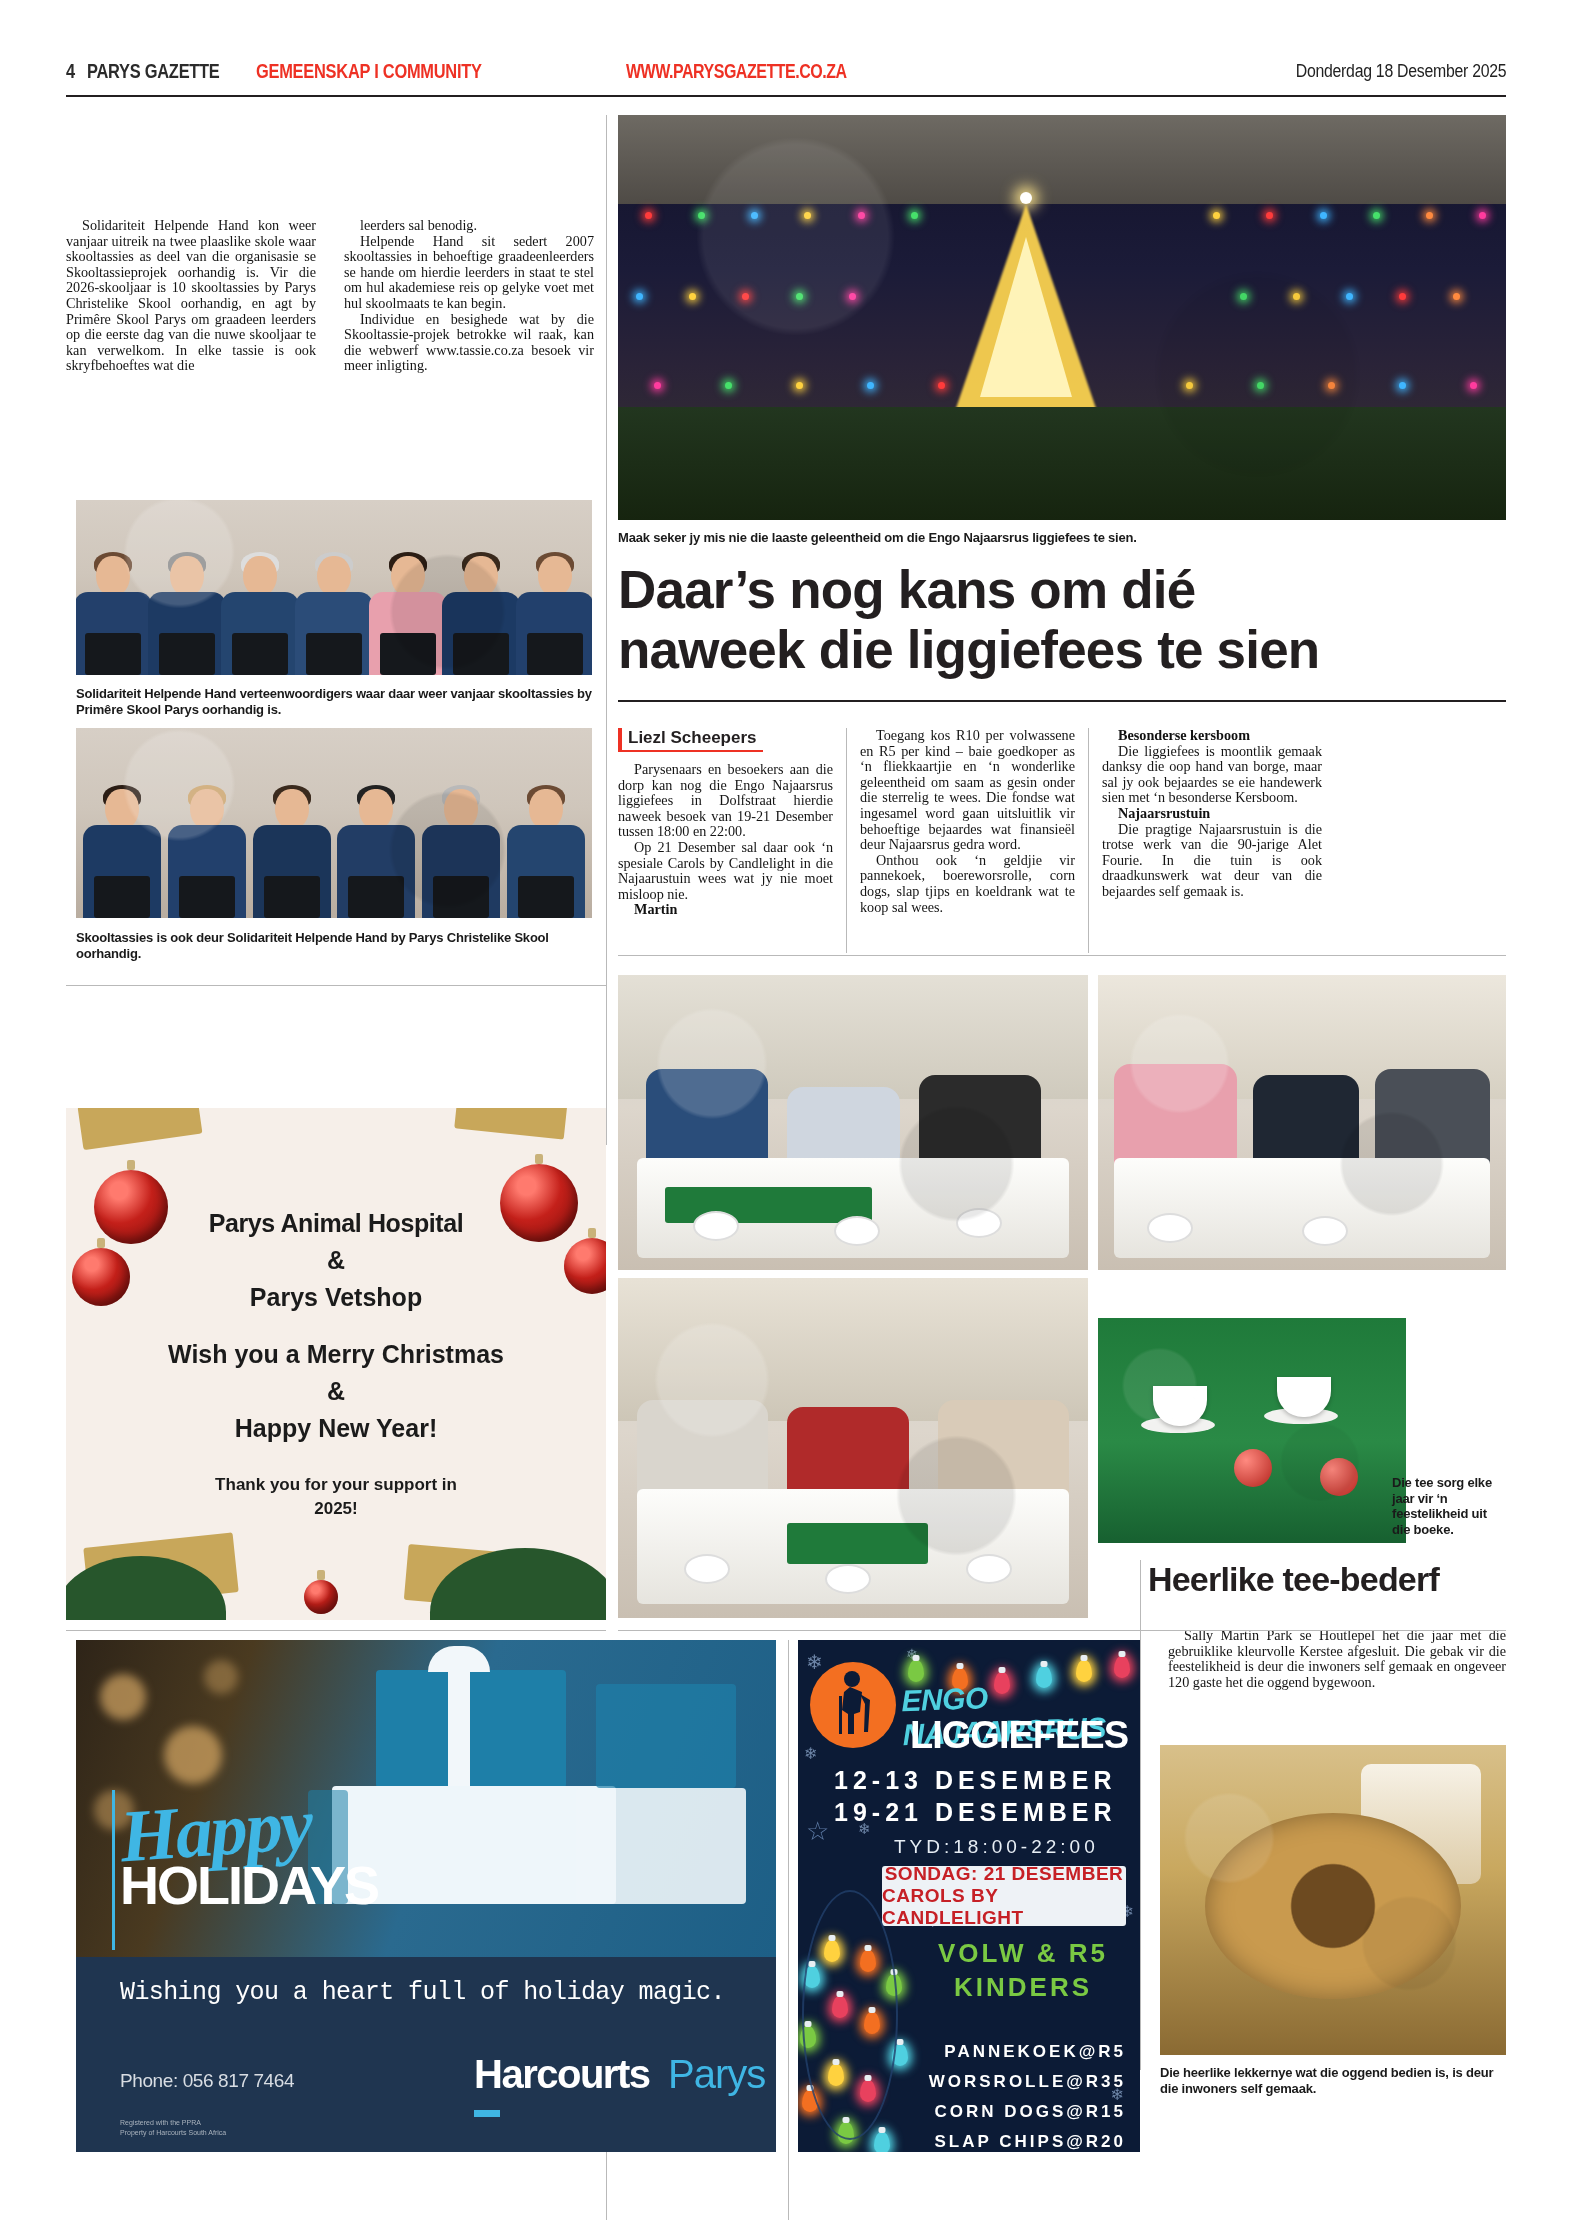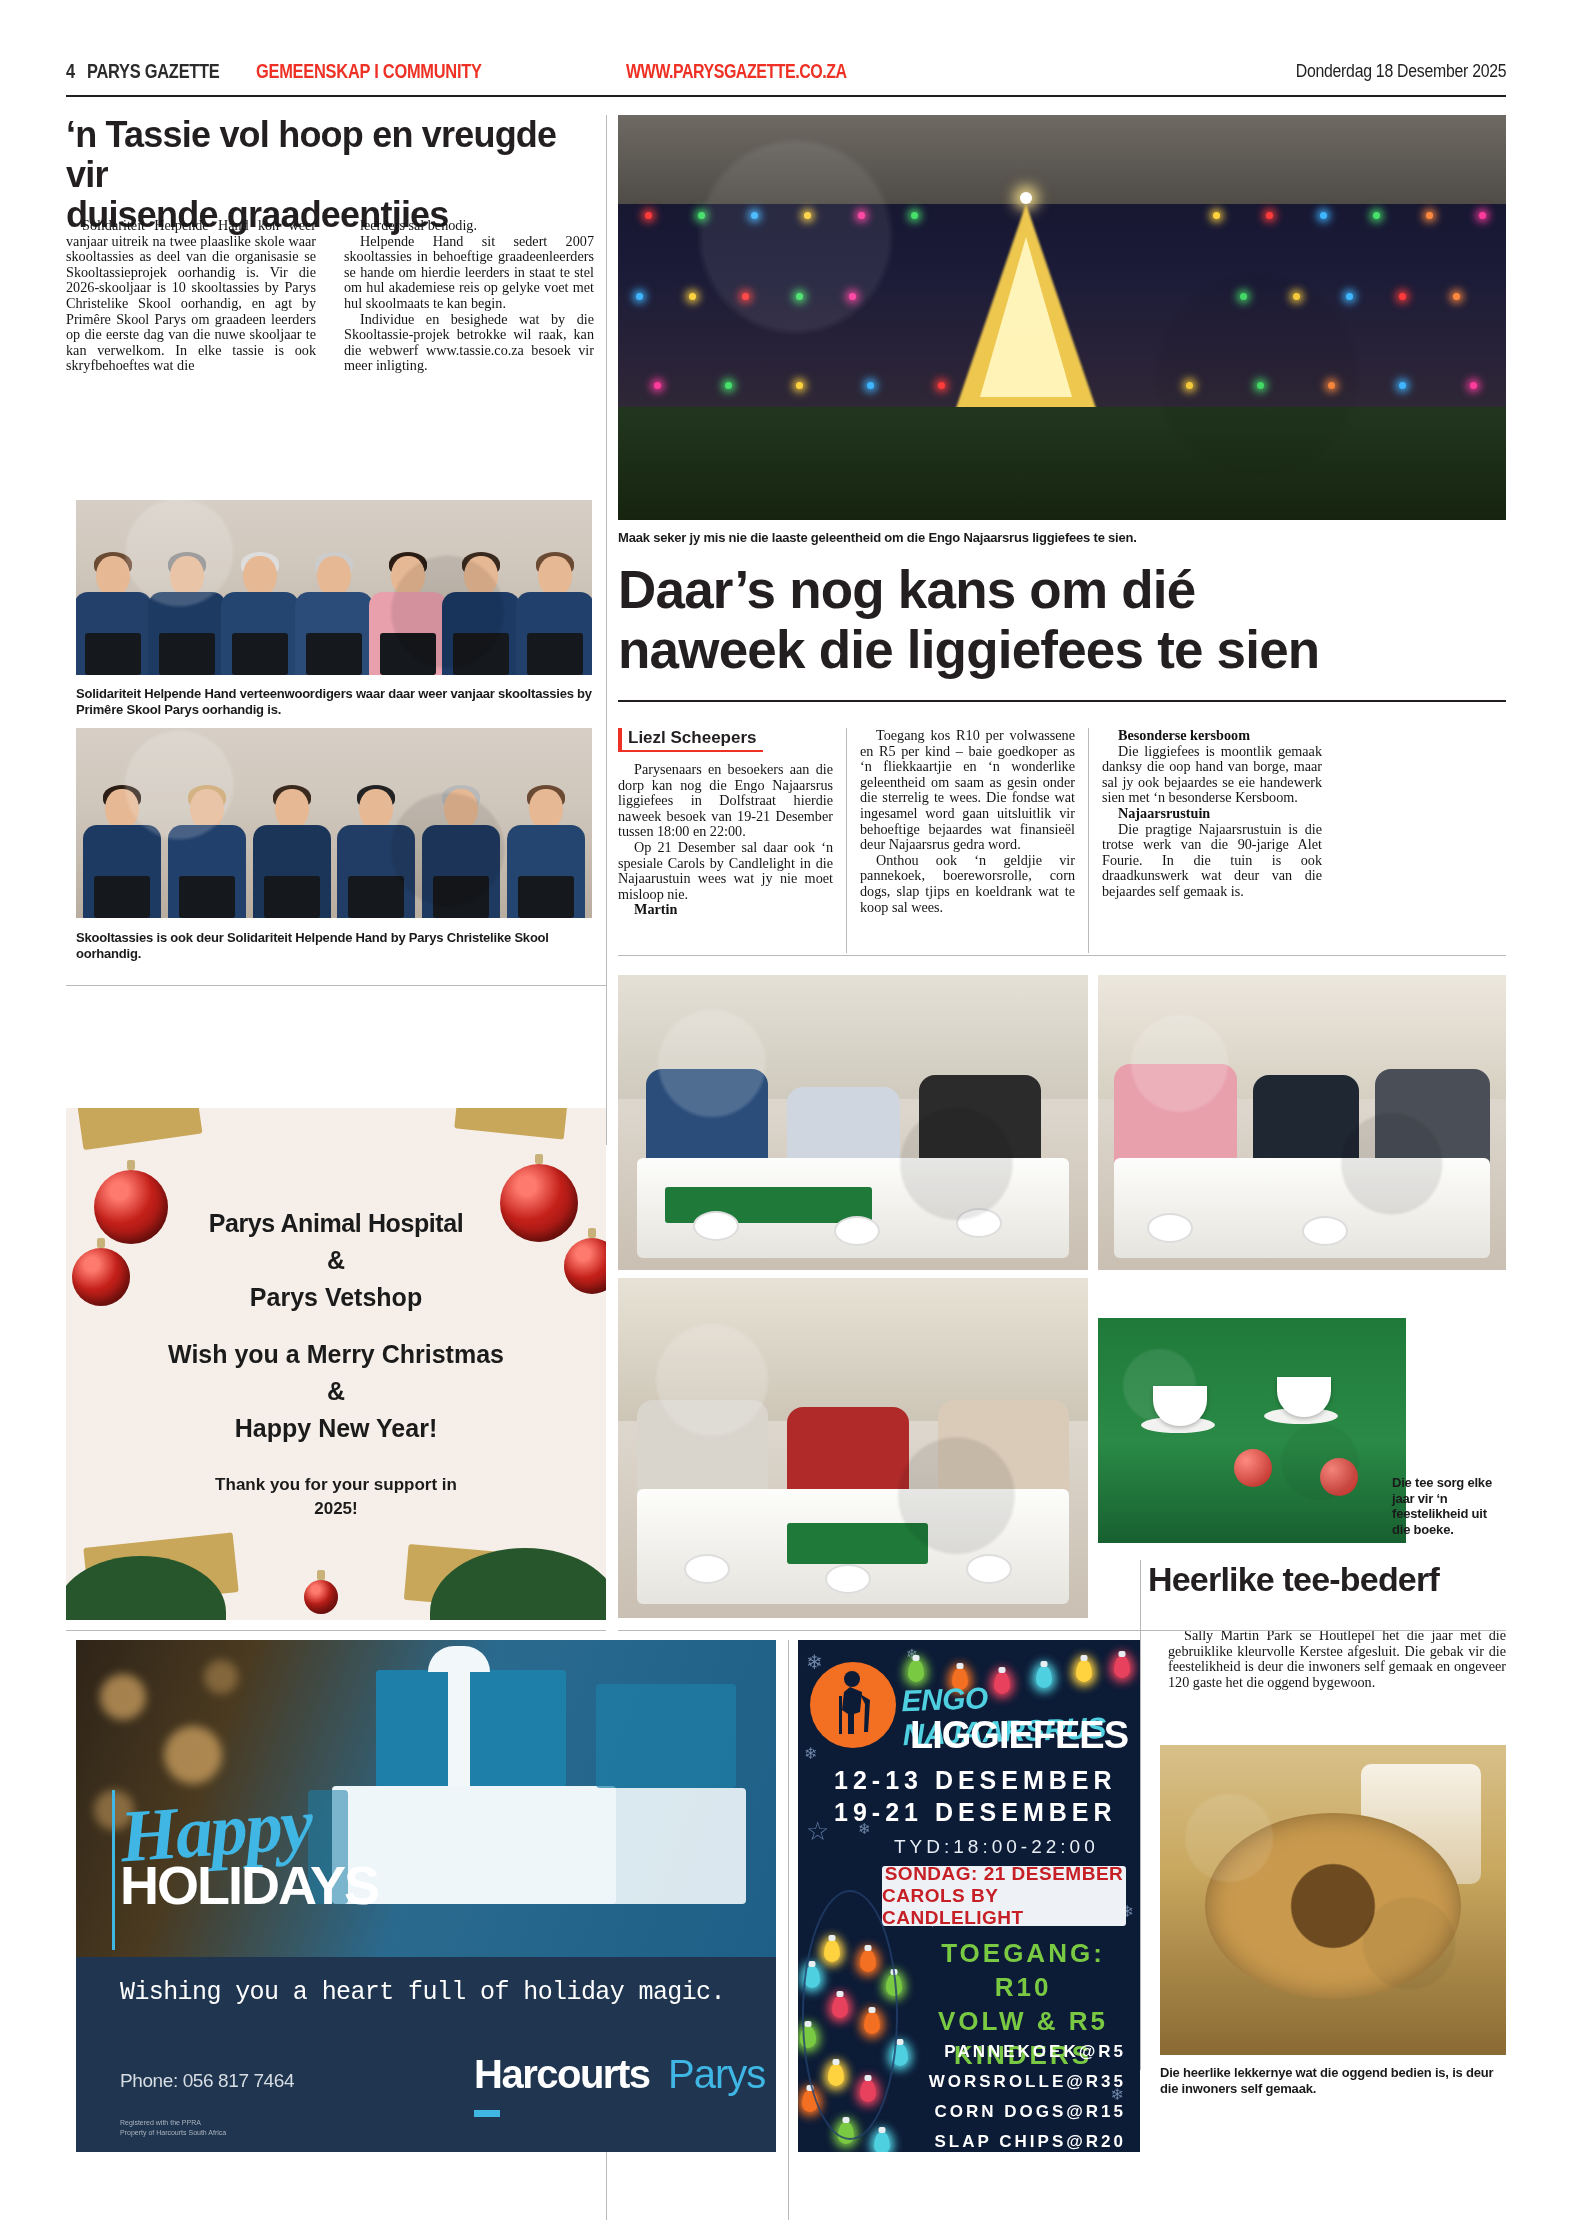--- a/index.html
+++ b/index.html
@@ -228,24 +228,20 @@
 
   <div class="masthead">
     <span class="mh-folio">4</span>
     <span class="mh-title">PARYS GAZETTE</span>
     <span class="mh-section">GEMEENSKAP I COMMUNITY</span>
     <span class="mh-url">WWW.PARYSGAZETTE.CO.ZA</span>
     <span class="mh-date">Donderdag 18 Desember 2025</span>
   </div>
   <div class="rule-top"></div>
 
-  <div class="hl" style="position:absolute;left:66px;top:115px;width:540px;font-size:36px;line-height:40px;">
-    <div>‘n Tassie vol hoop en vreugde vir</div>
-    <div>duisende graadeentjies</div>
-  </div>
 
   <div class="body-col" style="position:absolute;left:66px;top:218px;width:250px;">
     <p>Solidariteit Helpende Hand kon weer vanjaar uitreik na twee plaaslike skole waar skooltassies as deel van die organisasie se Skooltassieprojek oorhandig is. Vir die 2026-skooljaar is 10 skooltassies by Parys Christelike Skool oorhandig, en agt by Primêre Skool Parys om graadeen leerders op die eerste dag van die nuwe skooljaar te kan verwelkom. In elke tassie is ook skryfbehoeftes wat die</p>
   </div>
   <div class="body-col" style="position:absolute;left:344px;top:218px;width:250px;">
     <p>leerders sal benodig.</p>
     <p>Helpende Hand sit sedert 2007 skooltassies in behoeftige graadeenleerders se hande om hierdie leerders in staat te stel om hul akademiese reis op gelyke voet met hul skoolmaats te kan begin.</p>
     <p>Individue en besighede wat by die Skooltassie-projek betrokke wil raak, kan die webwerf www.tassie.co.za besoek vir meer inligting.</p>
   </div>
 
@@ -578,21 +574,20 @@
     <div class="dates" style="left:36px;top:126px;">12-13 DESEMBER</div>
     <div class="dates" style="left:36px;top:158px;">19-21 DESEMBER</div>
     <div class="tyd" style="left:96px;top:196px;">TYD:18:00-22:00</div>
 
     <div class="sondagbar" style="left:84px;top:226px;width:244px;height:60px;">
       <span>SONDAG: 21 DESEMBER</span>
       <span>CAROLS BY CANDLELIGHT</span>
     </div>
 
     <div class="toeg" style="left:120px;top:296px;width:210px;">
-      <div>TOEGANG: R10</div>
       <div>VOLW &amp; R5</div>
       <div>KINDERS</div>
     </div>
 
     <div class="menu" style="left:110px;top:397px;width:218px;">
       <div>PANNEKOEK@R5</div>
       <div>WORSROLLE@R35</div>
       <div>CORN DOGS@R15</div>
       <div>SLAP CHIPS@R20</div>
 

